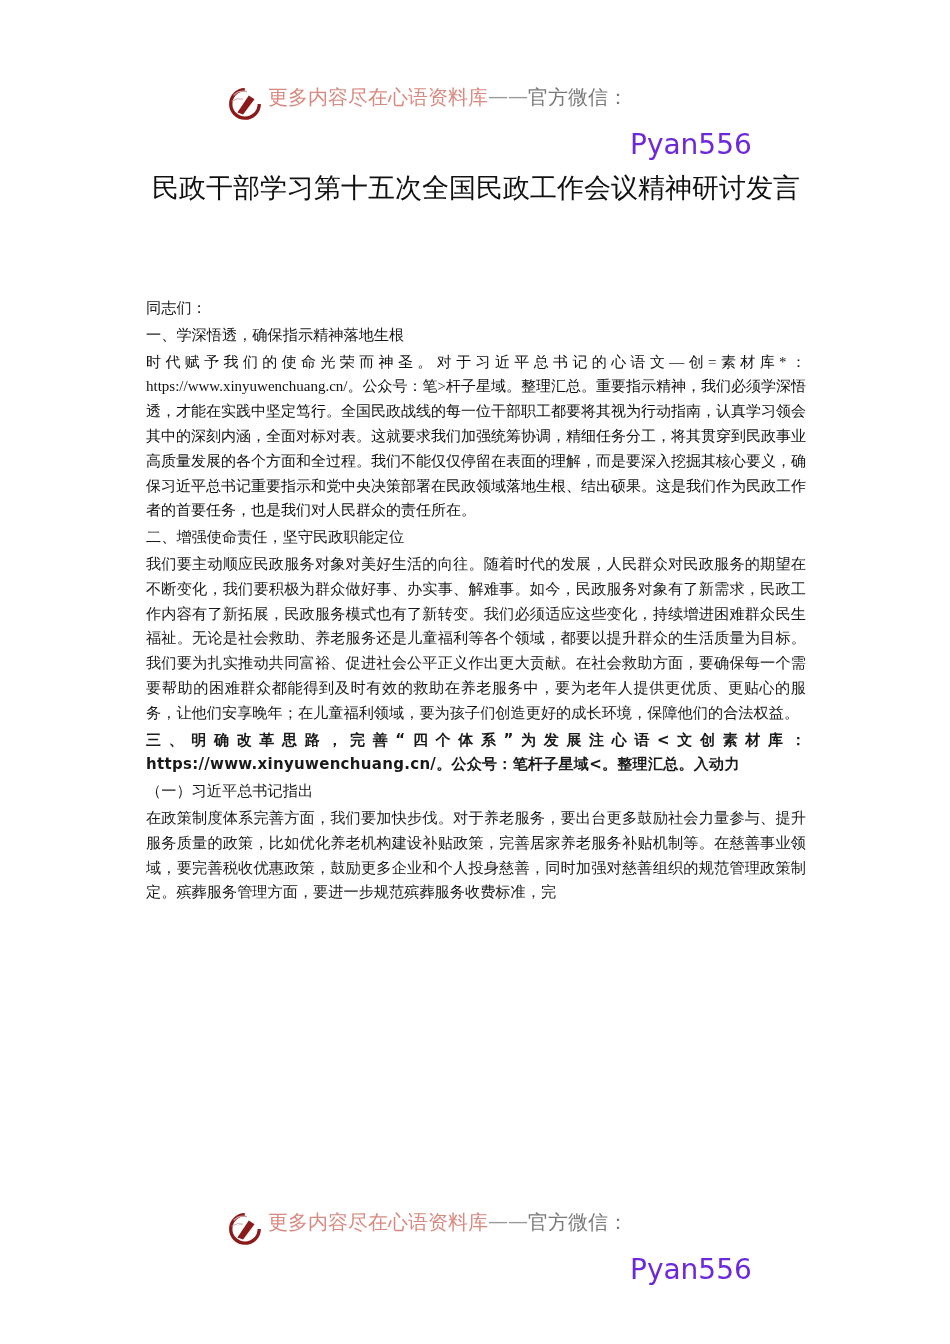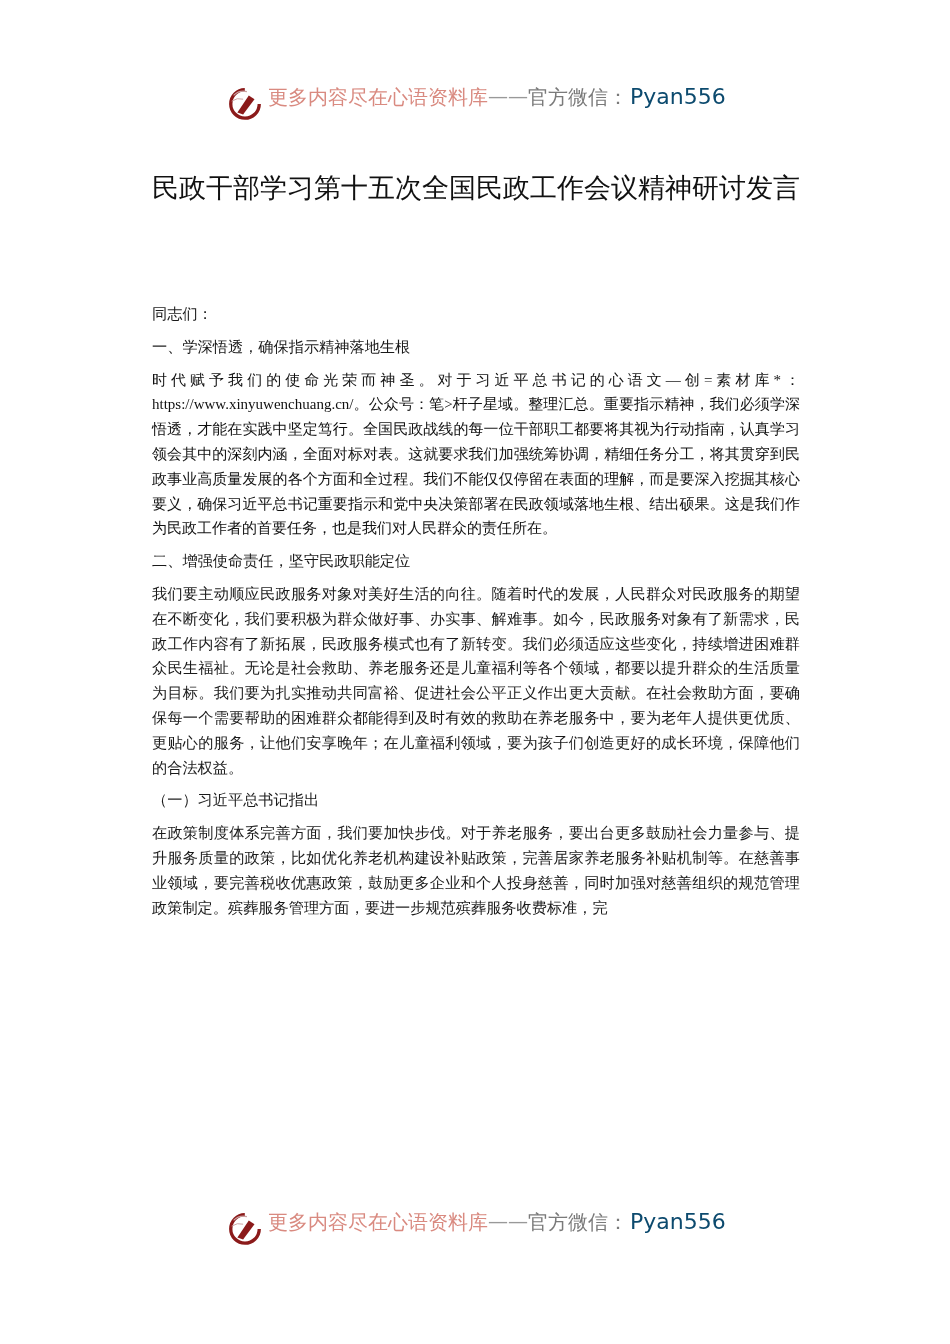--- a/index.html
+++ b/index.html
@@ -4,24 +4,24 @@
   <style>
     html, body { margin: 0; padding: 0; background: #ffffff; }
     body { width: 950px; height: 1344px; position: relative; overflow: hidden; font-family: "DejaVu Serif", "Liberation Serif", serif; color: #1a1a1a; }
     .banner { position: absolute; left: 226px; height: 42px; display: flex; align-items: flex-start; }
     .banner.top { top: 84px; }
     .banner.bottom { top: 1209px; }
     .banner .logo { width: 38px; height: 38px; margin-right: 4px; }
     .banner .t1 { font-family: "DejaVu Serif", serif; font-size: 20px; color: #d98a80; letter-spacing: 0px; }
     .banner .dash { color: #999; font-size: 20px; }
     .banner .t2 { font-family: "DejaVu Serif", serif; font-size: 20px; color: #7a7a7a; }
-    .banner .t3 { font-family: "DejaVu Sans", sans-serif; font-size: 22px; color: #0c4a6e; margin-left: 2px; }
+    .banner .t3 { font-family: "DejaVu Sans", sans-serif; font-size: 28px; color: #6d28d9; margin-left: 2px; margin-top: 44px; }
     .title { position: absolute; left: 140px; width: 672px; top: 162px; text-align: center; font-size: 27px; line-height: 52px; color: #111; font-family: "DejaVu Serif", serif; }
     .content { position: absolute; left: 144px; width: 664px; top: 294px; }
-    .p { font-size: 15.2px; line-height: 24.8px; text-align: justify; margin: 8px; font-family: "DejaVu Serif", serif; color: #1a1a1a; }
+    .p { font-size: 15.2px; line-height: 24.8px; text-align: justify; margin: 2px; font-family: "DejaVu Serif", serif; color: #1a1a1a; }
     .p.sans { font-family: Liberation Serif, serif; font-size: 15px; color: #111; }
     .p.bold { font-weight: bold; font-family: "DejaVu Sans", sans-serif; font-size: 15px; letter-spacing: 0.3px; }
   </style>
 </head>
 <body>
 
 <div class="banner top">
   <svg class="logo" viewBox="0 0 40 40">
     <circle cx="20" cy="21" r="15" fill="none" stroke="#8b1a1a" stroke-width="3.5" stroke-dasharray="70 25"></circle>
     <path d="M12 30 L24 12 L30 16 L18 32 Z" fill="#8b1a1a"></path>
@@ -35,20 +35,21 @@
 </div>
 
 <div class="title">民政干部学习第十五次全国民政工作会议精神研讨发言</div>
 
 <div class="content">
   <p class="p">同志们：</p>
   <p class="p">一、学深悟透，确保指示精神落地生根</p>
   <p class="p sans">时代赋予我们的使命光荣而神圣。对于习近平总书记的心语文—创=素材库*：https://www.xinyuwenchuang.cn/。公众号：笔&gt;杆子星域。整理汇总。重要指示精神，我们必须学深悟透，才能在实践中坚定笃行。全国民政战线的每一位干部职工都要将其视为行动指南，认真学习领会其中的深刻内涵，全面对标对表。这就要求我们加强统筹协调，精细任务分工，将其贯穿到民政事业高质量发展的各个方面和全过程。我们不能仅仅停留在表面的理解，而是要深入挖掘其核心要义，确保习近平总书记重要指示和党中央决策部署在民政领域落地生根、结出硕果。这是我们作为民政工作者的首要任务，也是我们对人民群众的责任所在。</p>
   <p class="p">二、增强使命责任，坚守民政职能定位</p>
   <p class="p">我们要主动顺应民政服务对象对美好生活的向往。随着时代的发展，人民群众对民政服务的期望在不断变化，我们要积极为群众做好事、办实事、解难事。如今，民政服务对象有了新需求，民政工作内容有了新拓展，民政服务模式也有了新转变。我们必须适应这些变化，持续增进困难群众民生福祉。无论是社会救助、养老服务还是儿童福利等各个领域，都要以提升群众的生活质量为目标。我们要为扎实推动共同富裕、促进社会公平正义作出更大贡献。在社会救助方面，要确保每一个需要帮助的困难群众都能得到及时有效的救助在养老服务中，要为老年人提供更优质、更贴心的服务，让他们安享晚年；在儿童福利领域，要为孩子们创造更好的成长环境，保障他们的合法权益。</p>
+  <p class="p bold">三、明确改革思路，完善“四个体系”为发展注心语&lt;文创素材库：https://www.xinyuwenchuang.cn/。公众号：笔杆子星域&lt;。整理汇总。入动力</p>
   <p class="p">（一）习近平总书记指出</p>
   <p class="p">在政策制度体系完善方面，我们要加快步伐。对于养老服务，要出台更多鼓励社会力量参与、提升服务质量的政策，比如优化养老机构建设补贴政策，完善居家养老服务补贴机制等。在慈善事业领域，要完善税收优惠政策，鼓励更多企业和个人投身慈善，同时加强对慈善组织的规范管理政策制定。殡葬服务管理方面，要进一步规范殡葬服务收费标准，完</p>
 </div>
 
 <div class="banner bottom">
   <svg class="logo" viewBox="0 0 40 40">
     <circle cx="20" cy="21" r="15" fill="none" stroke="#8b1a1a" stroke-width="3.5" stroke-dasharray="70 25"></circle>
     <path d="M12 30 L24 12 L30 16 L18 32 Z" fill="#8b1a1a"></path>
     <path d="M8 12 Q14 6 22 8" fill="none" stroke="#c9a0a0" stroke-width="1.2"></path>
     <path d="M6 18 Q12 14 18 16" fill="none" stroke="#c9a0a0" stroke-width="1"></path>

